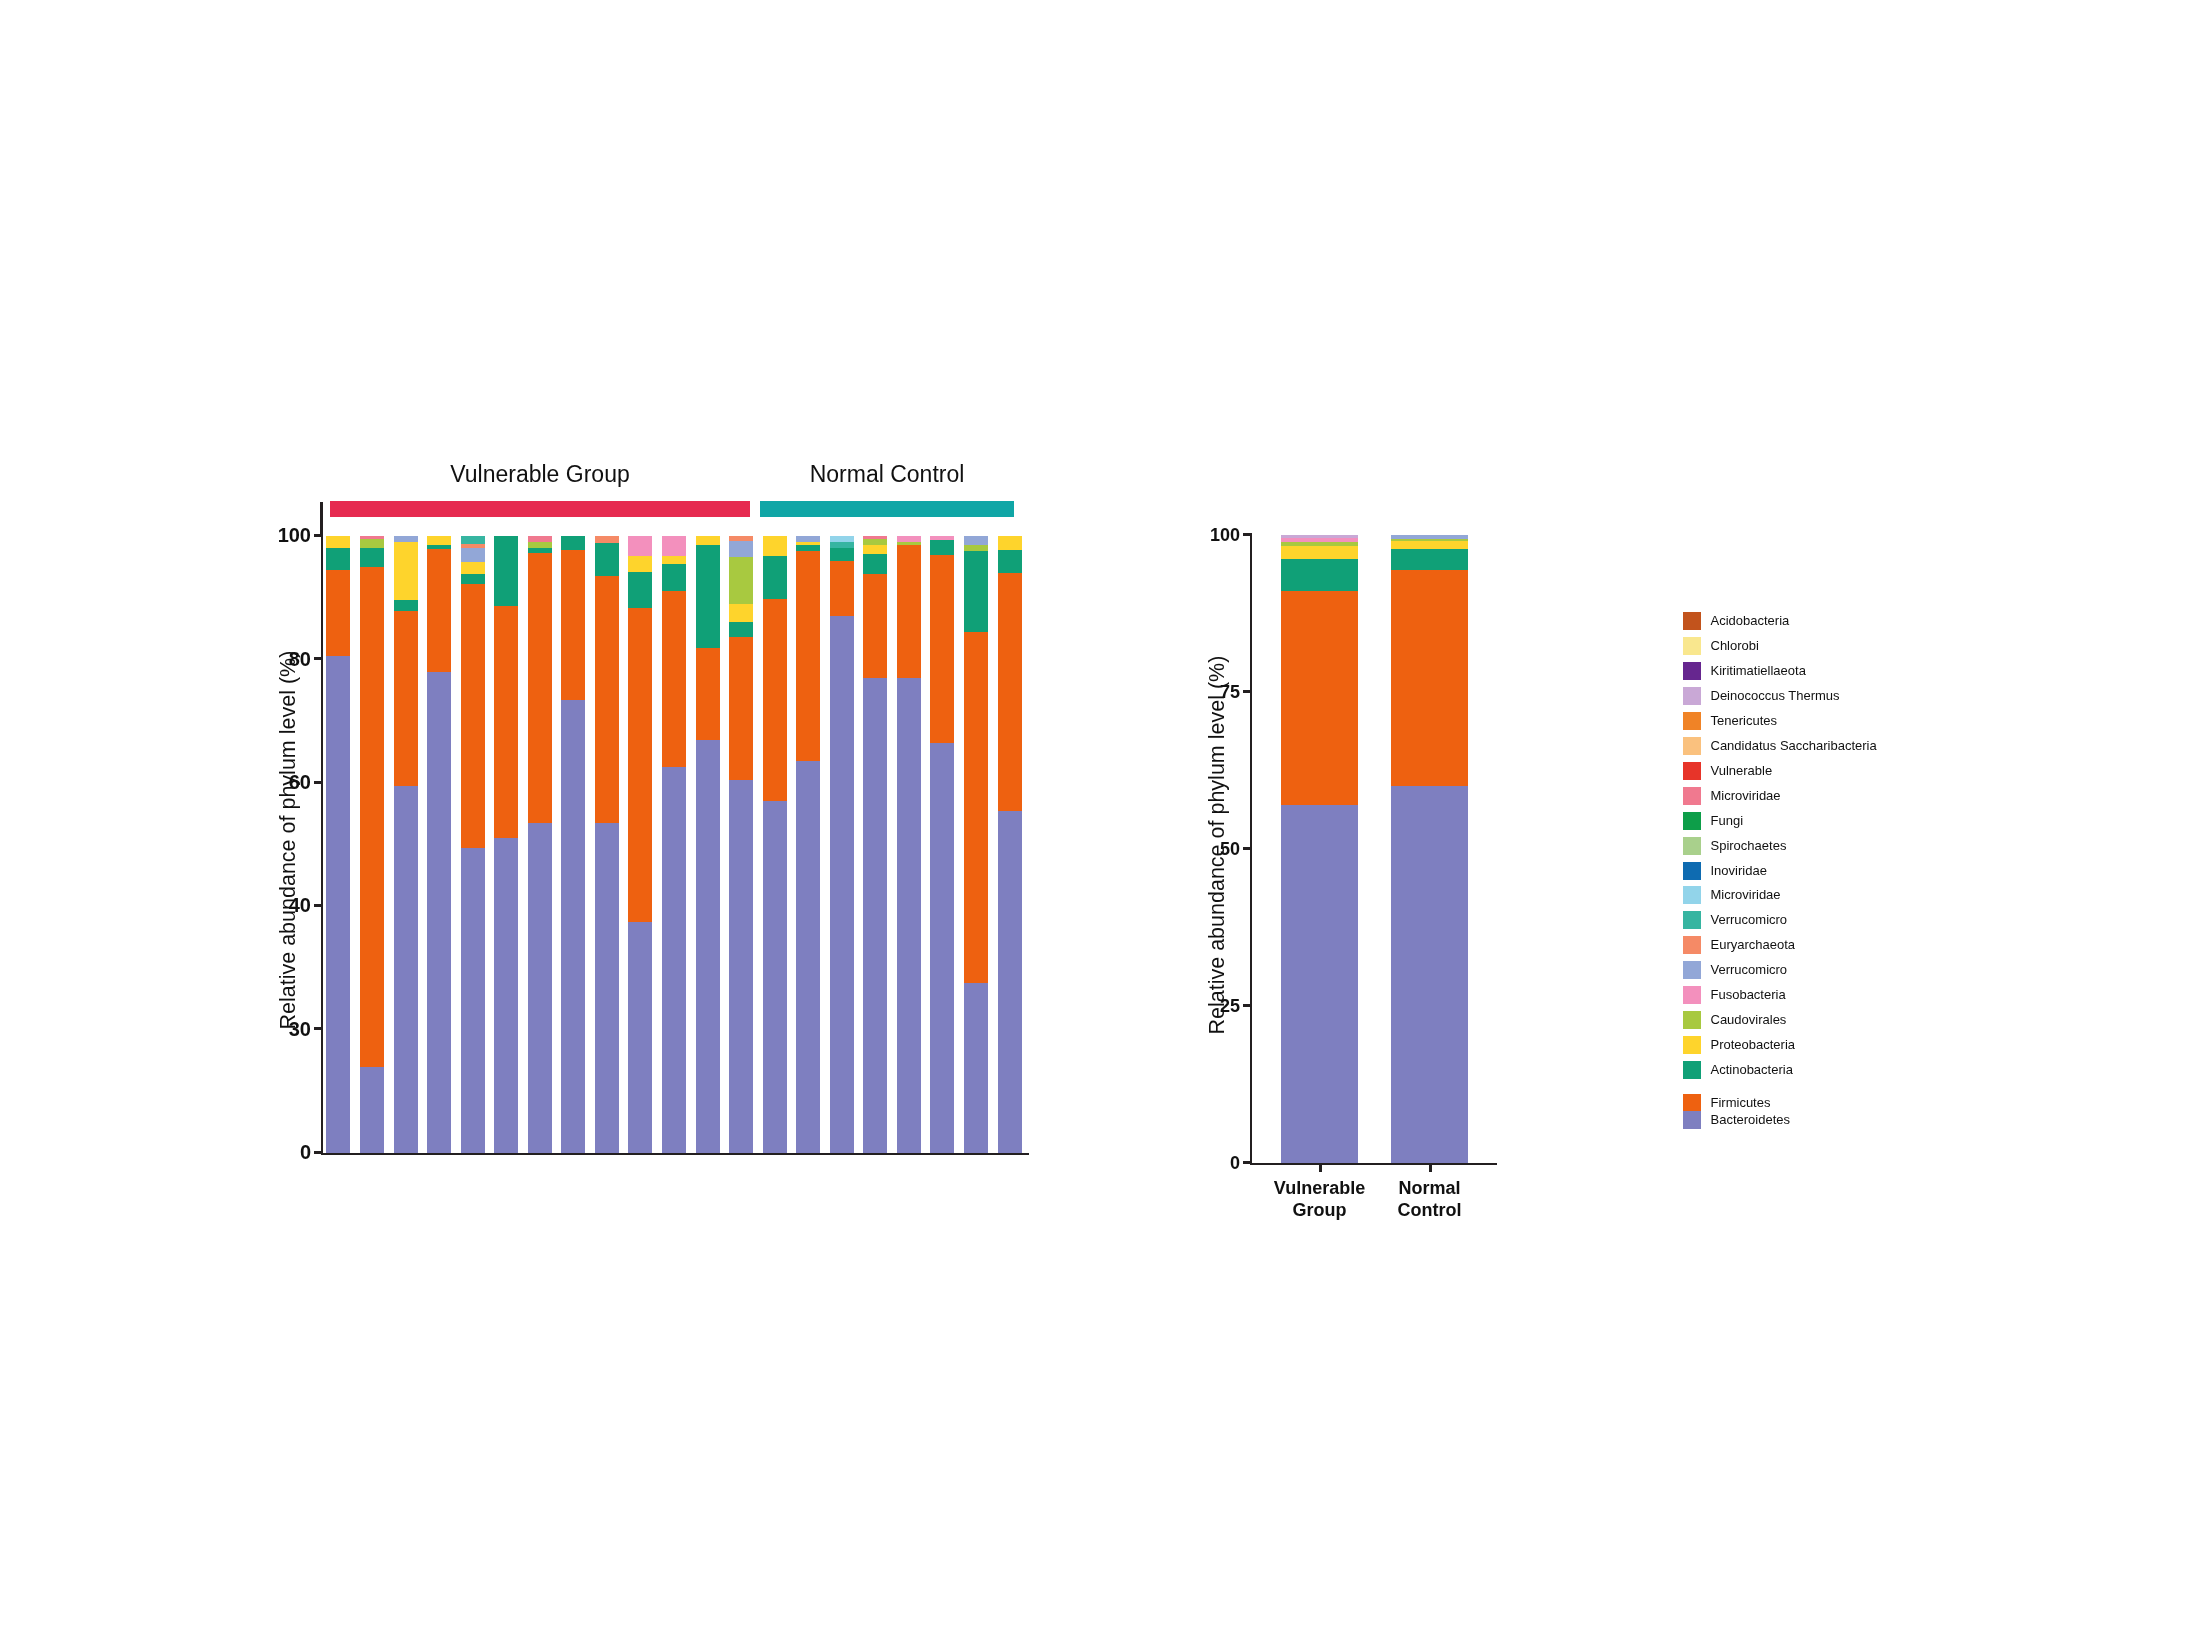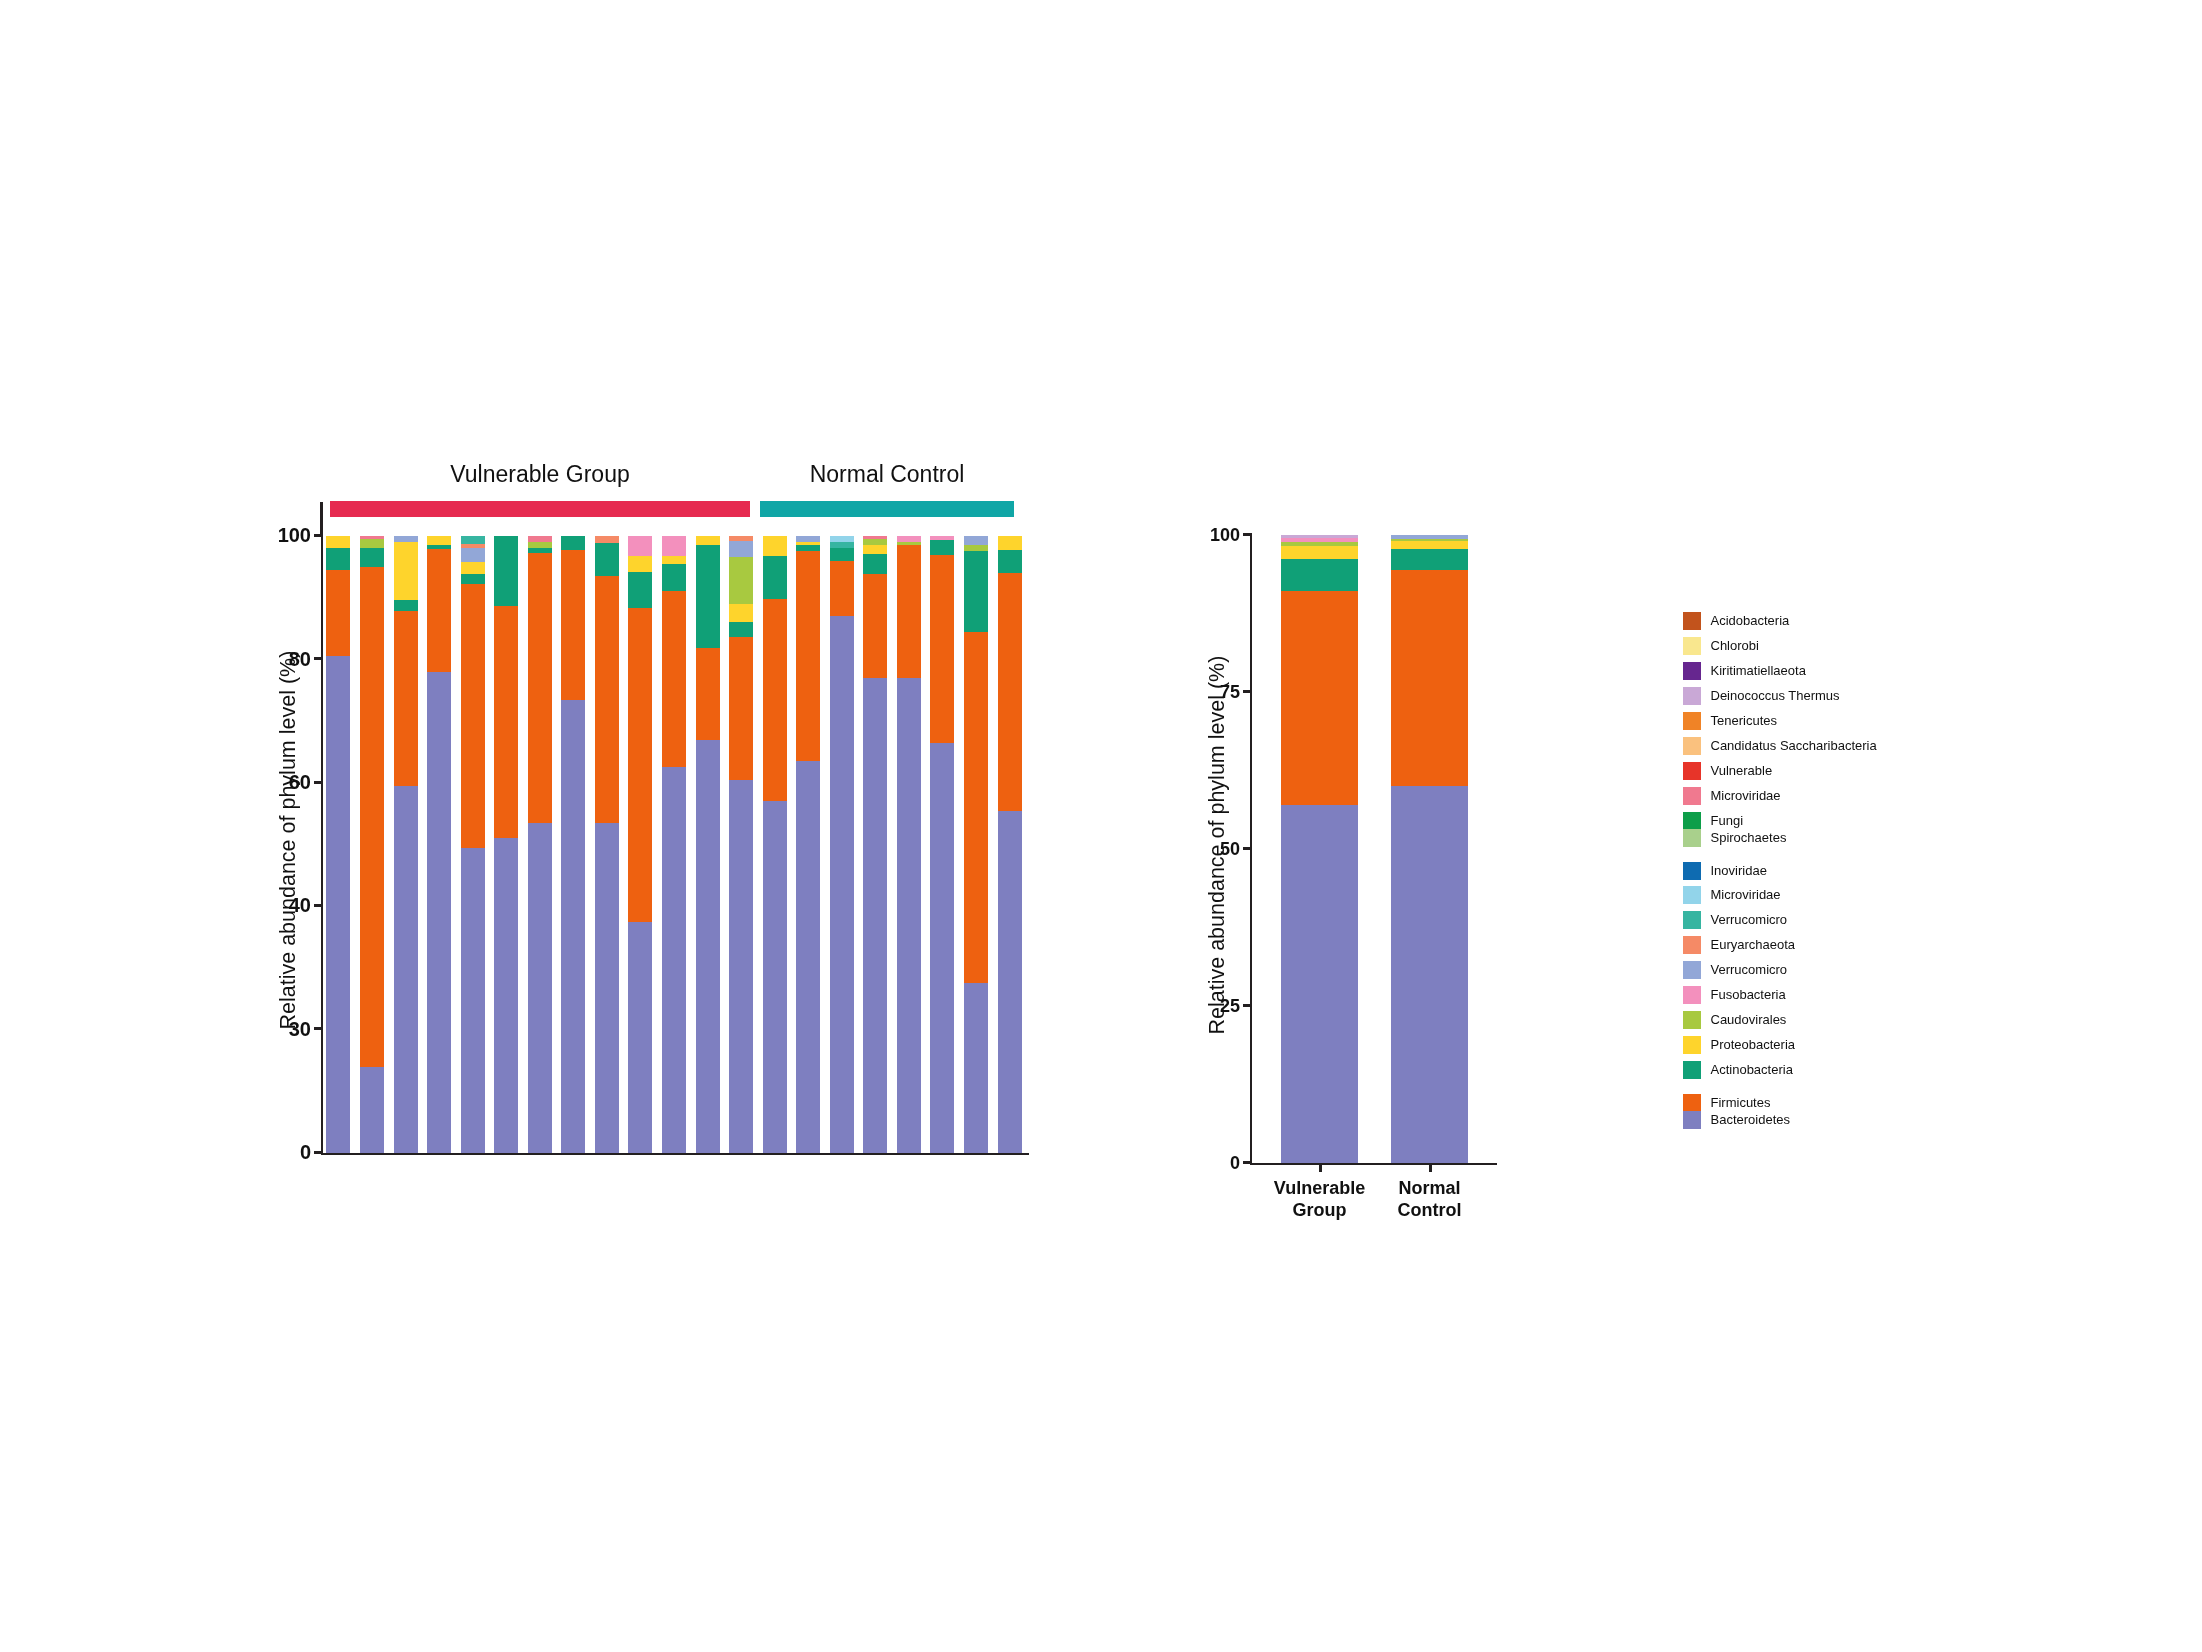--- a/index.html
+++ b/index.html
@@ -286,21 +286,21 @@
         <span class="legend-label">Vulnerable</span>
       </div>
       <div class="legend-row" style="top: 175px;">
         <span class="legend-swatch" style="background: rgb(240, 121, 143);"></span>
         <span class="legend-label">Microviridae</span>
       </div>
       <div class="legend-row" style="top: 200px;">
         <span class="legend-swatch" style="background: rgb(13, 158, 73);"></span>
         <span class="legend-label">Fungi</span>
       </div>
-      <div class="legend-row" style="top: 217px; padding-left: 41px;">
+      <div class="legend-row" style="top: 225px; padding-left: 41px;">
         <span class="legend-swatch" style="background: rgb(169, 208, 140);"></span>
         <span class="legend-label">Spirochaetes</span>
       </div>
       <div class="legend-row" style="top: 250px;">
         <span class="legend-swatch" style="background: rgb(14, 107, 177);"></span>
         <span class="legend-label">Inoviridae</span>
       </div>
       <div class="legend-row" style="top: 274px;">
         <span class="legend-swatch" style="background: rgb(146, 212, 234);"></span>
         <span class="legend-label">Microviridae</span>

